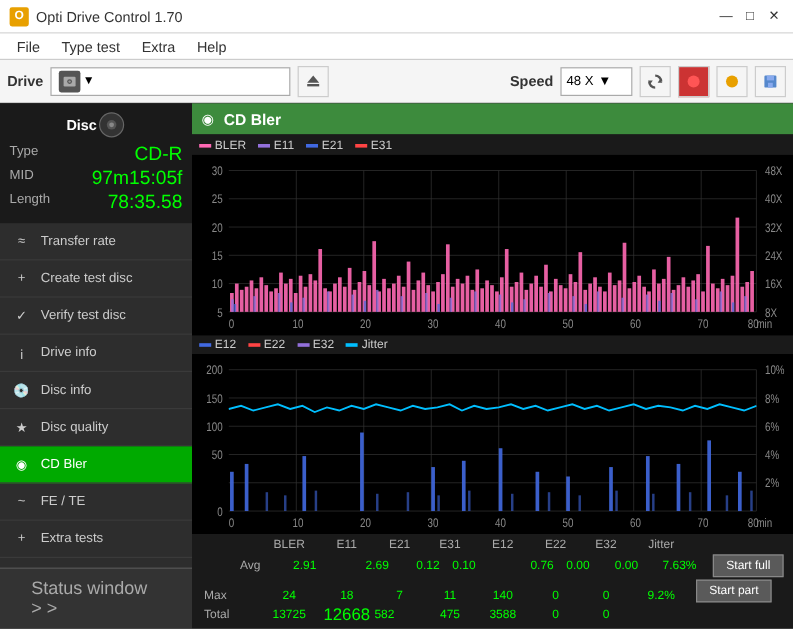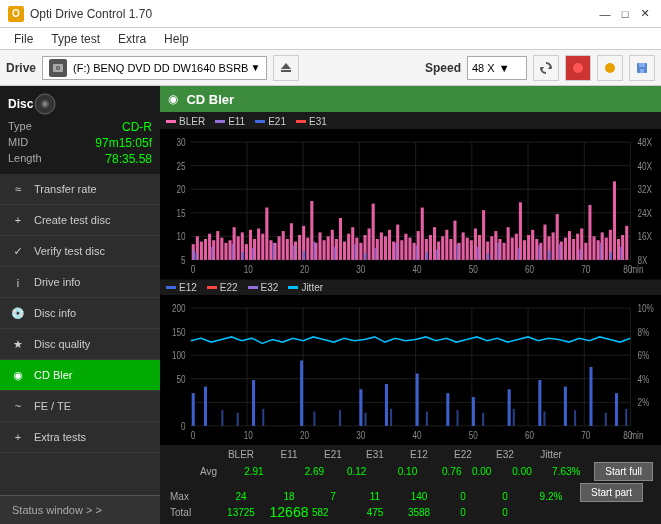--- a/index.html
+++ b/index.html
@@ -51,43 +51,43 @@
     }
     
     
     .main-layout { display: flex; height: calc(524px - 86px); }
     
     
     .sidebar { width: 160px; background: #2d2d2d; flex-shrink: 0; display: flex; flex-direction: column; }
     
     
     .disc-panel { background: #1a1a1a; padding: 6px 8px; }
-    .disc-header { display: flex; align-items: center; justify-content: flex-start; margin-bottom: 4px; }
+    .disc-header { display: flex; align-items: center; justify-content: center; margin-bottom: 4px; }
     .disc-label { color: #fff; font-size: 12px; font-weight: bold; }
     .disc-row { display: flex; justify-content: space-between; margin-bottom: 2px; }
     .disc-key { color: #aaa; font-size: 11px; }
-    .disc-val { color: #00ff00; font-size: 12px; }
+    .disc-val { color: #00ff00; font-size: 16px; }
     .label-row { display: flex; align-items: center; gap: 4px; margin-top: 2px; }
     .label-input { background: white; border: 1px solid #666; height: 16px; width: 90px; font-size: 10px; }
     .label-btn { width: 18px; height: 18px; background: #f5c518; border: 1px solid #aaa; display: flex; align-items: center; justify-content: center; font-size: 10px; cursor: pointer; }
     
     
     .nav-items { flex: 1; }
     .nav-item {
       display: flex; align-items: center; gap: 8px;
       padding: 7px 10px; color: #ccc; font-size: 11px; cursor: pointer;
       border-bottom: 1px solid #3a3a3a;
     }
     .nav-item.active { background: #00aa00; color: #fff; }
     .nav-item-icon { width: 16px; height: 16px; display: flex; align-items: center; justify-content: center; font-size: 11px; }
     
     
     .status-window-btn {
-      background: #333; color: #aaa; font-size: 11px;
-      padding: 8px 12px; cursor: pointer; border-top: 1px solid #555;
+      background: #333; color: #aaa; font-size: 15px;
+      padding: 8px 26px; cursor: pointer; border-top: 1px solid #555;
       display: flex; align-items: center; gap: 4px;
     }
     
     
     .content-area { flex: 1; display: flex; flex-direction: column; background: #1a1a1a; overflow: hidden; }
     
     
     .chart-header {
       background: #3d8b3d; display: flex; align-items: center; gap: 8px;
       padding: 4px 8px; height: 26px;
@@ -134,21 +134,20 @@
 <div class="toolbar">
   <span class="toolbar-label">Drive</span>
   <div class="drive-select">
     <div class="drive-icon">
       <svg width="14" height="14" viewBox="0 0 14 14">
           <rect x="2" y="3" width="10" height="8" rx="1" fill="#aaa"></rect>
           <circle cx="7" cy="7" r="2" fill="#555"></circle>
           <circle cx="7" cy="7" r="1" fill="#999"></circle>
         </svg>
     </div>
-    <span style="flex:1;font-size:11px;padding-left:4px;">(F:)  BENQ DVD DD DW1640 BSRB</span>
     <span style="font-size:10px;">▼</span>
   </div>
   <div class="toolbar-icon-btn">
     <svg width="14" height="14" viewBox="0 0 14 14">
         <polygon points="7,2 12,8 2,8" fill="#555"></polygon>
         <rect x="2" y="9" width="10" height="2" fill="#555"></rect>
       </svg>
   </div>
   <div class="toolbar-spacer"></div>
   <span class="speed-label">Speed</span>
@@ -576,21 +575,21 @@
         <span style="width:42px;text-align:center;font-size:10px;color:#aaa;">E22</span>
         <span style="width:42px;text-align:center;font-size:10px;color:#aaa;">E32</span>
         <span style="width:50px;text-align:center;font-size:10px;color:#aaa;">Jitter</span>
       </div>
 
       <div style="display:flex;align-items:center;padding-left:2px;margin-bottom:2px;">
         <span style="width:46px;font-size:10px;color:#aaa;margin-left:30px;">Avg</span>
         <span style="width:50px;text-align:left;font-size:10px;color:#00ff00;">2.91</span>
         <span style="width:46px;text-align:center;font-size:10px;color:#00ff00;">2.69</span>
         <span style="width:42px;text-align:center;font-size:10px;color:#00ff00;">0.12</span>
-        <span style="width:42px;text-align:right;font-size:10px;color:#00ff00;">0.10</span>
+        <span style="width:42px;text-align:left;font-size:10px;color:#00ff00;">0.10</span>
         <span style="width:46px;text-align:right;font-size:10px;color:#00ff00;">0.76</span>
         <span style="width:42px;text-align:center;font-size:10px;color:#00ff00;">0.00</span>
         <span style="width:42px;text-align:center;font-size:10px;color:#00ff00;">0.00</span>
         <span style="width:50px;text-align:center;font-size:10px;color:#00ff00;">7.63%</span>
         <button class="start-btn">Start full</button>
       </div>
 
       <div style="display:flex;align-items:flex-end;padding-left:2px;margin-bottom:2px;">
         <span style="width:46px;font-size:10px;color:#aaa;">Max</span>
         <span style="width:50px;text-align:center;font-size:10px;color:#00ff00;">24</span>

